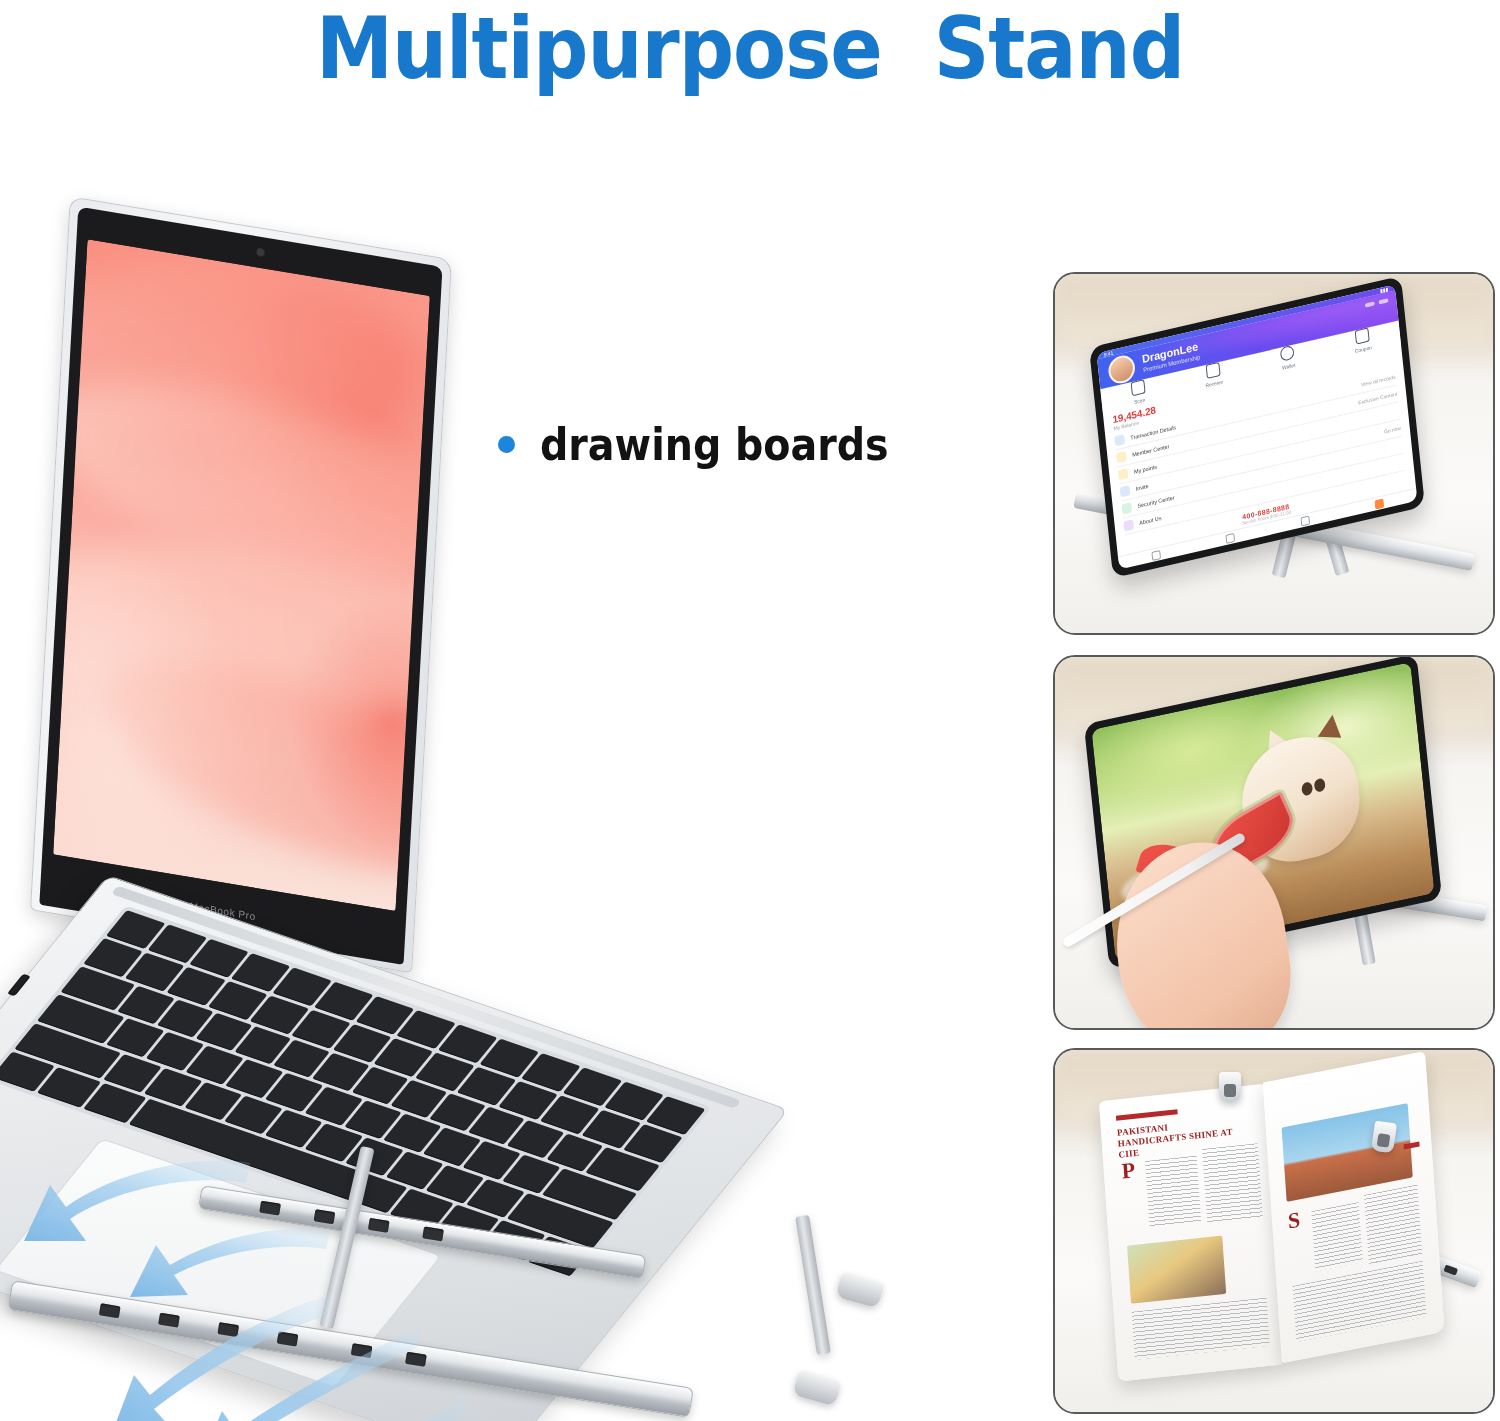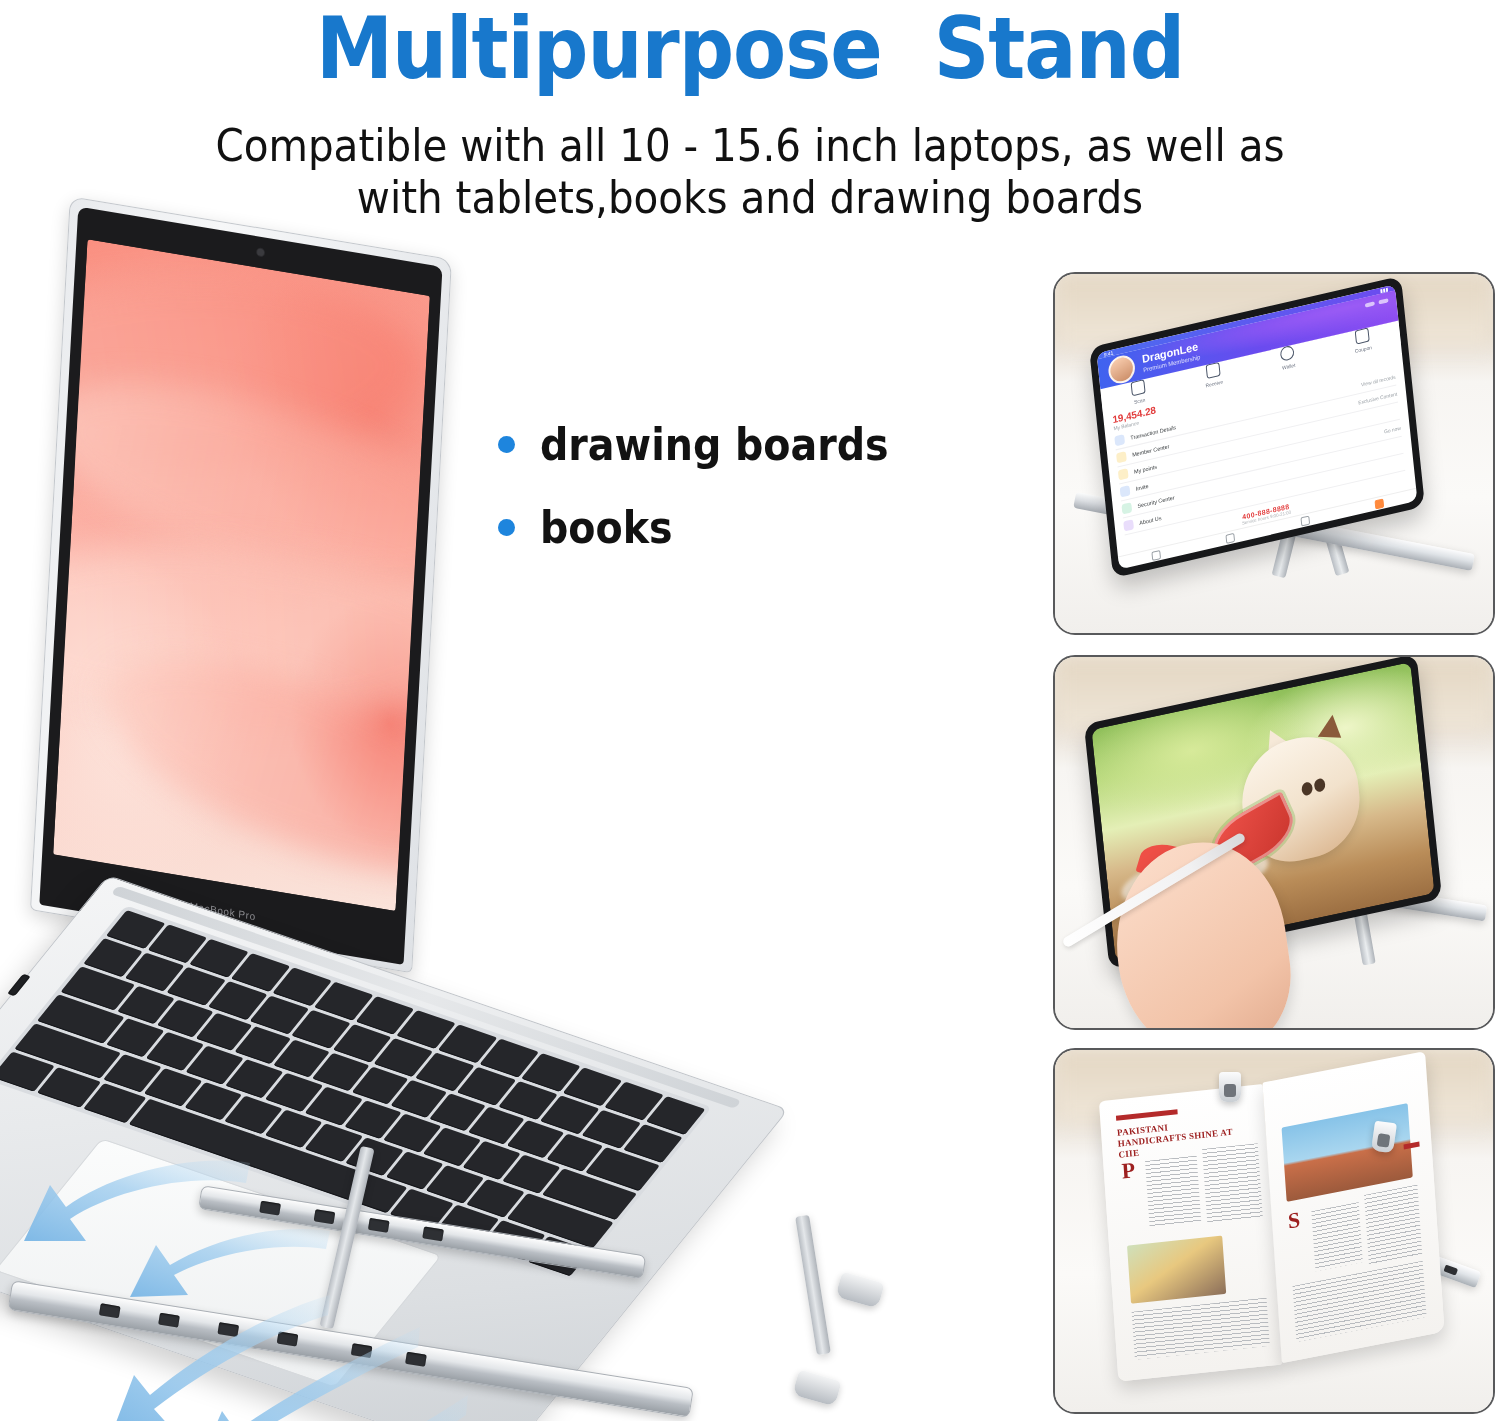--- a/index.html
+++ b/index.html
@@ -360,33 +360,27 @@
     border-radius:4px 4px 8px 8px;
     box-shadow:0 3px 7px rgba(0,0,0,.22);
   }
   .clip .clip-in { position:absolute; left:5px; top:12px; width:12px; height:13px; background:#6f747a; border-radius:3px; }
 </style>
 </head>
 <body>
 
 <div id="header">
   <div id="main-title">Multipurpose  Stand</div>
-  <div id="subtitle">Compatible with all 10 - 15.6 inch laptops, as well as
-with tablets,books and drawing boards</div>
 </div>
 
 <div id="compat-block">
   <ul class="compat-list">
     <li class="compat-item">
       <span class="compat-bullet"></span>
       <span class="compat-label">drawing boards</span>
-    </li>
-    <li class="compat-item">
-      <span class="compat-bullet"></span>
-      <span class="compat-label">books</span>
     </li>
   </ul>
 </div>
 
 <div id="hero-photo">
 
   <div class="lid">
     <div class="lid-inner">
       <div class="lid-bezel-cam"></div>
       <div class="lid-screen">

